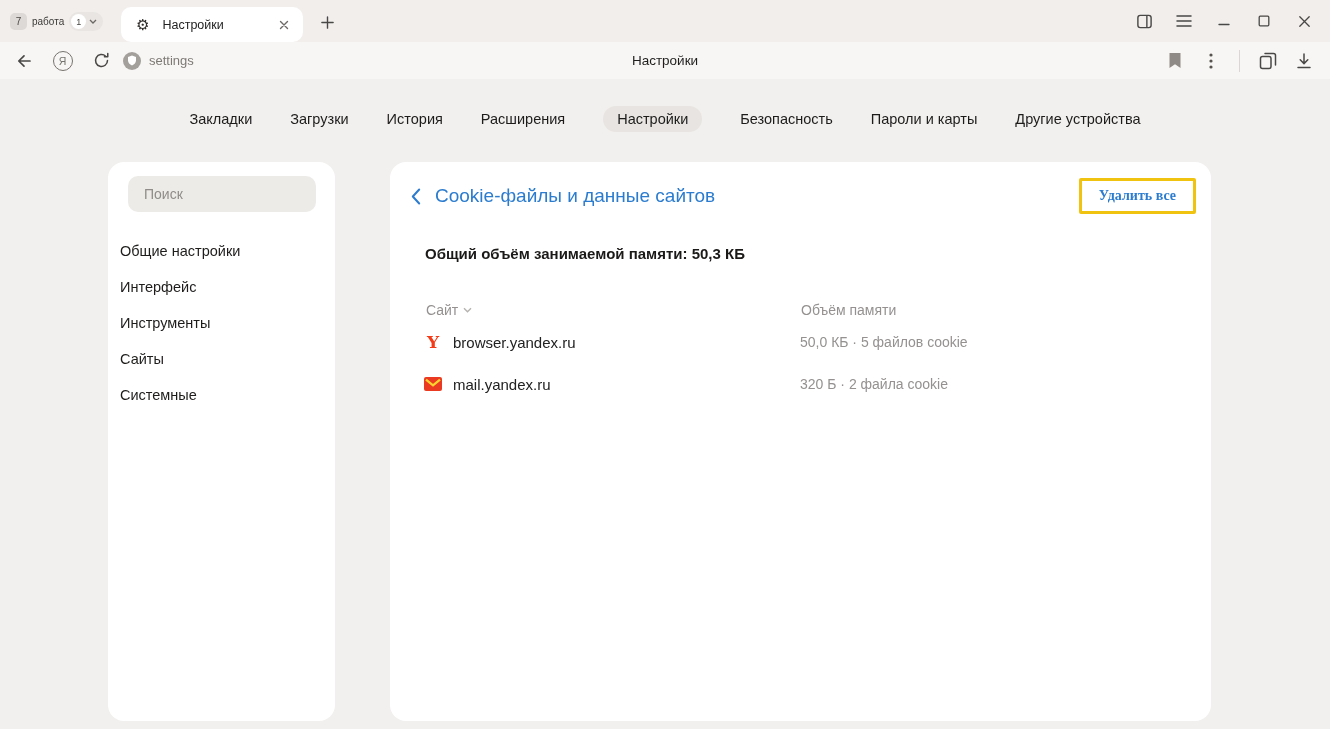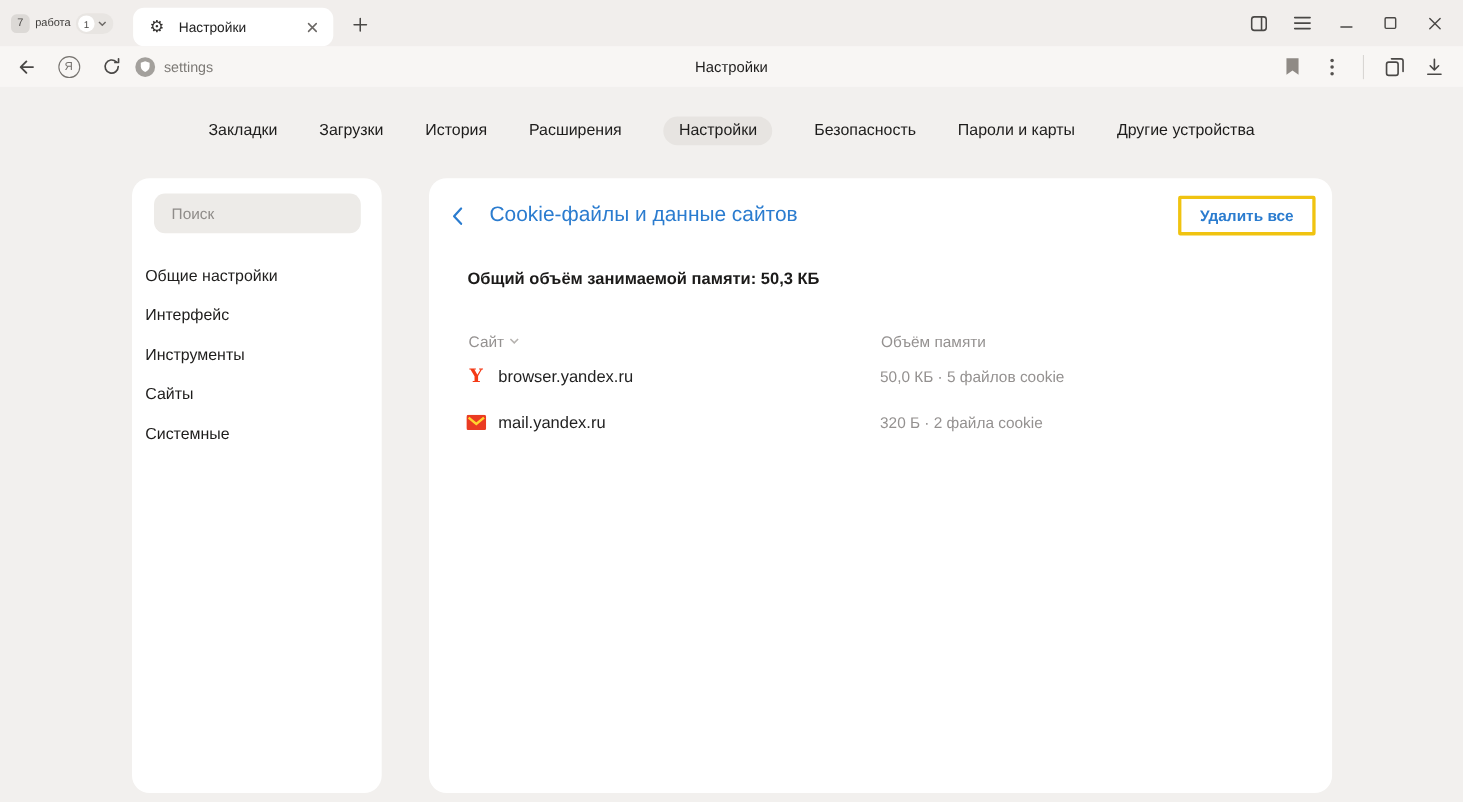--- a/index.html
+++ b/index.html
@@ -37,36 +37,36 @@
   .ab-rbtn{width:36px;height:37px}
   .ab-divider{width:1px;height:22px;background:#d9d6d3;margin:0 10px}
 
   
   .settings-nav{position:absolute;top:106px;left:0;width:1330px;display:flex;justify-content:center;align-items:center;gap:38px;font-size:14.5px;color:#1d1c1b}
   .nav-item{padding:5px 0;cursor:pointer;white-space:nowrap}
   .nav-item.active{background:#e7e4e1;border-radius:14px;padding:5px 14px}
 
   
   .card{position:absolute;background:#fff;border-radius:16px}
-  .sidebar{left:120px;top:162px;width:227px;height:559px}
+  .sidebar{left:108px;top:162px;width:227px;height:559px}
   .main{left:390px;top:162px;width:821px;height:559px}
 
   
   .search{margin:14px 19px 0 20px;height:36px;background:#edebe8;border-radius:10px;display:flex;align-items:center;padding:0 12px 0 16px}
   .search input{border:none;outline:none;background:transparent;font-family:"Liberation Sans",sans-serif;font-size:14px;color:#3c3a38;width:100%}
   .search input::placeholder{color:#8f8c89;opacity:1}
   .side-list{margin-top:21px}
   .side-item{height:36px;display:flex;align-items:center;padding-left:12px;font-size:14.5px;color:#1e1d1c;cursor:pointer}
 
   
   .main-header{display:flex;align-items:center;justify-content:space-between;padding:16px 15px 0 13px}
-  .header-left{display:flex;align-items:center;gap:16px}
+  .header-left{display:flex;align-items:center;gap:6px}
   .back-btn{width:26px;height:26px}
   .main-title{font-size:19px;color:#2b7ccf}
-  .delete-btn{border:3px solid #f0c310;background:#fff;color:#2b7ccf;font-family:Liberation Sans, sans-serif;font-size:14px;font-weight:700;padding:8px 17px;border-radius:2px;cursor:pointer;line-height:1}
+  .delete-btn{border:3px solid #f0c310;background:#fff;color:#2b7ccf;font-family:Liberation Serif, serif;font-size:14px;font-weight:700;padding:8px 17px;border-radius:2px;cursor:pointer;line-height:1}
 
   .summary{margin:31px 0 0 35px;font-size:15px;font-weight:700;color:#1b1a19}
 
   .thead{display:flex;margin-top:40px;padding-left:36px;font-size:14px;color:#949190}
   .col-site{width:375px;display:flex;align-items:center;gap:5px}
   .trow{display:flex;align-items:center;height:36px;padding-left:34px;margin-top:6px}
   .trow:first-of-type{margin-top:9px}
   .cell-site{width:376px;display:flex;align-items:center;gap:11px;font-size:15px;color:#222}
   .favicon{width:18px;display:flex;align-items:center;justify-content:center}
   .ya-y{font-family:"DejaVu Serif",serif;font-weight:700;font-size:17px;color:#f43a16;line-height:1}

